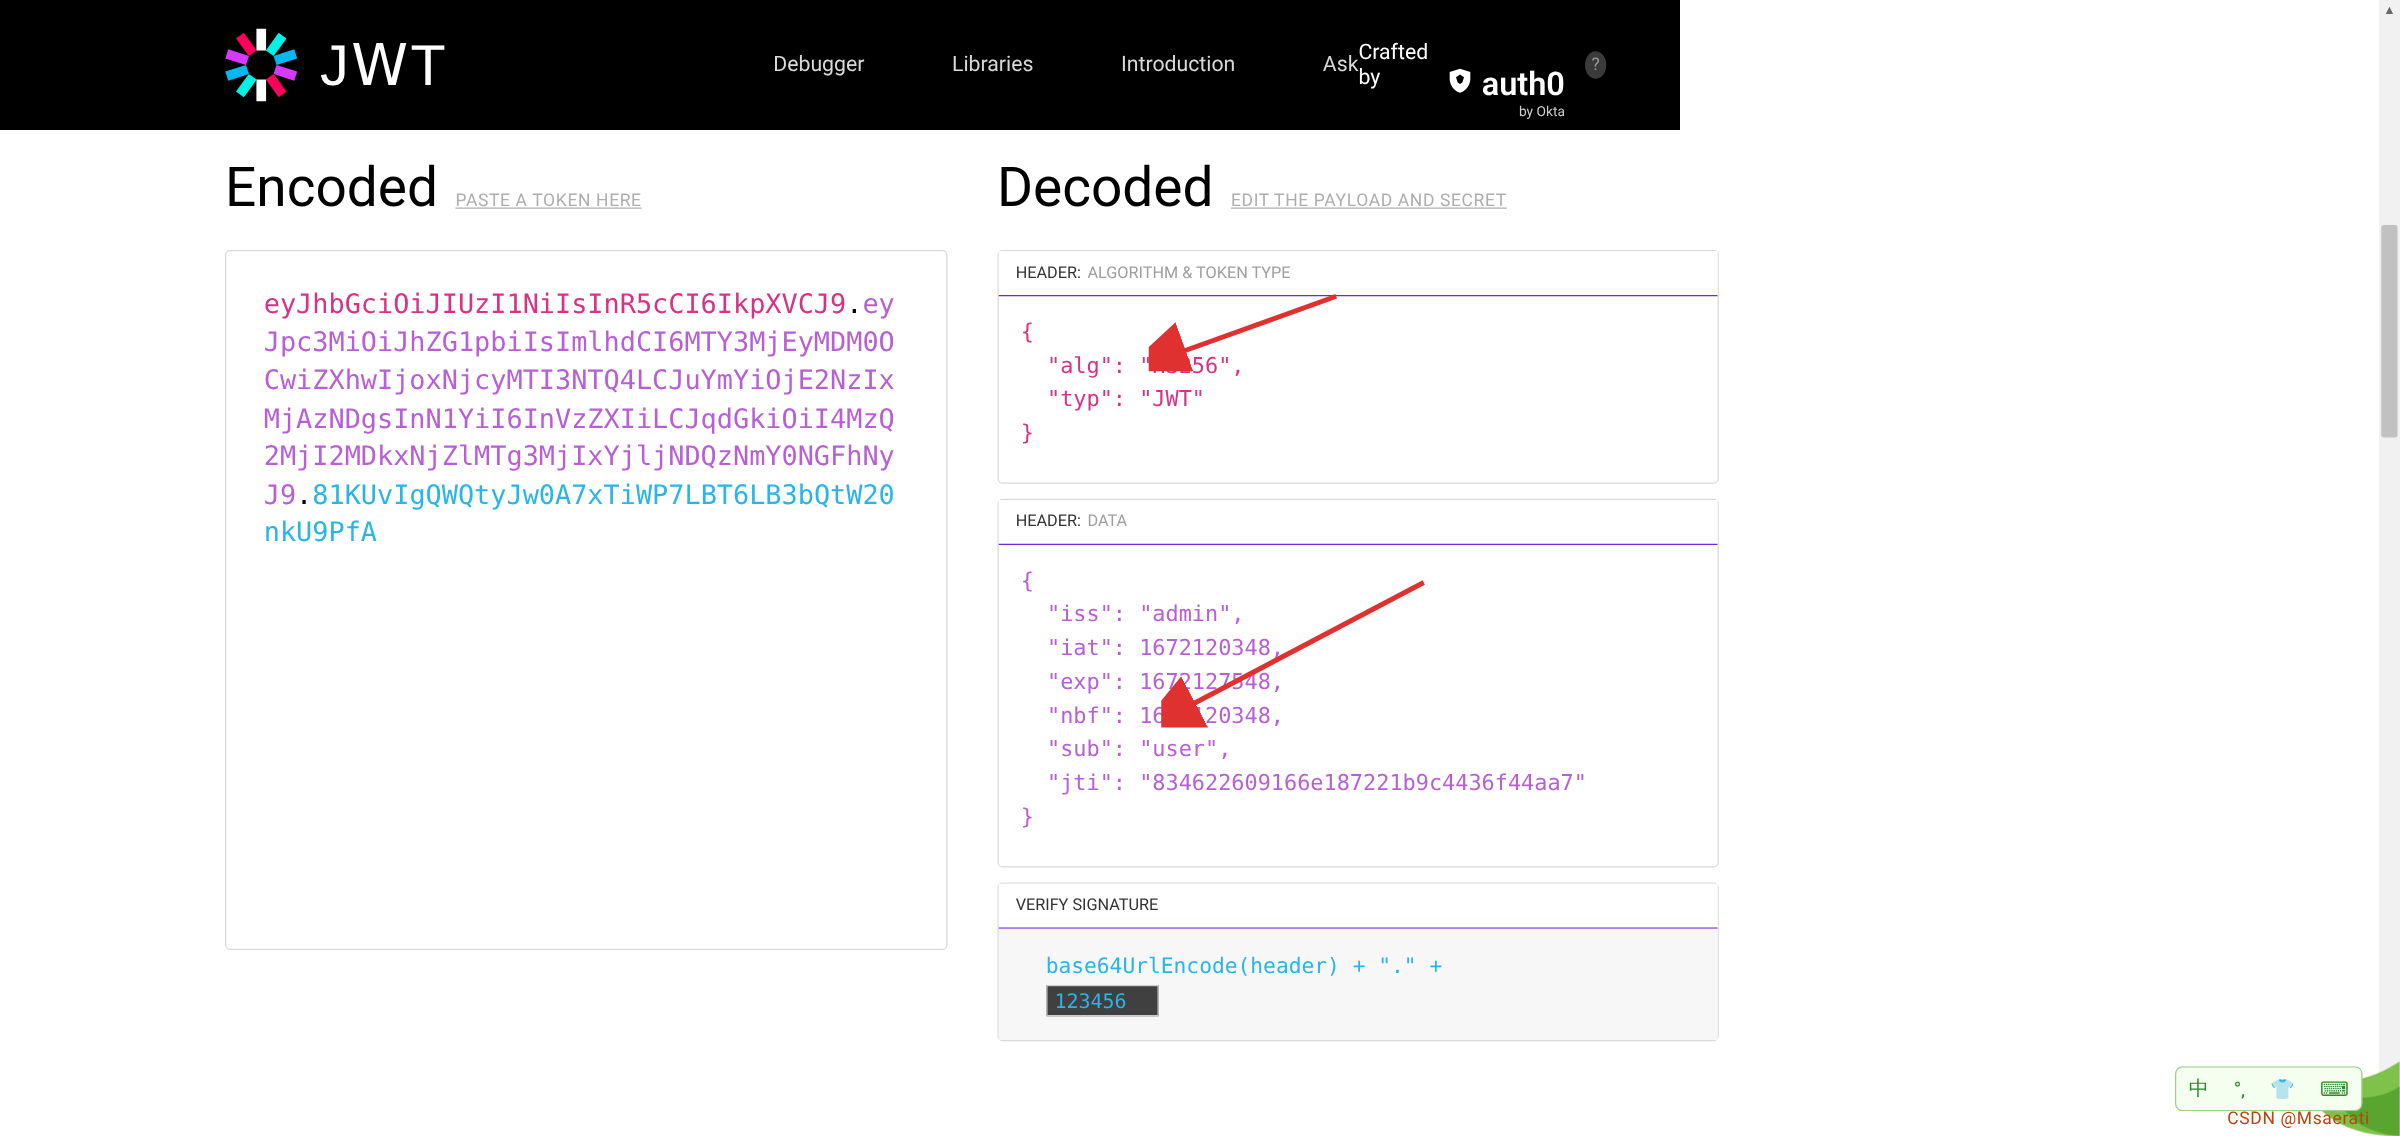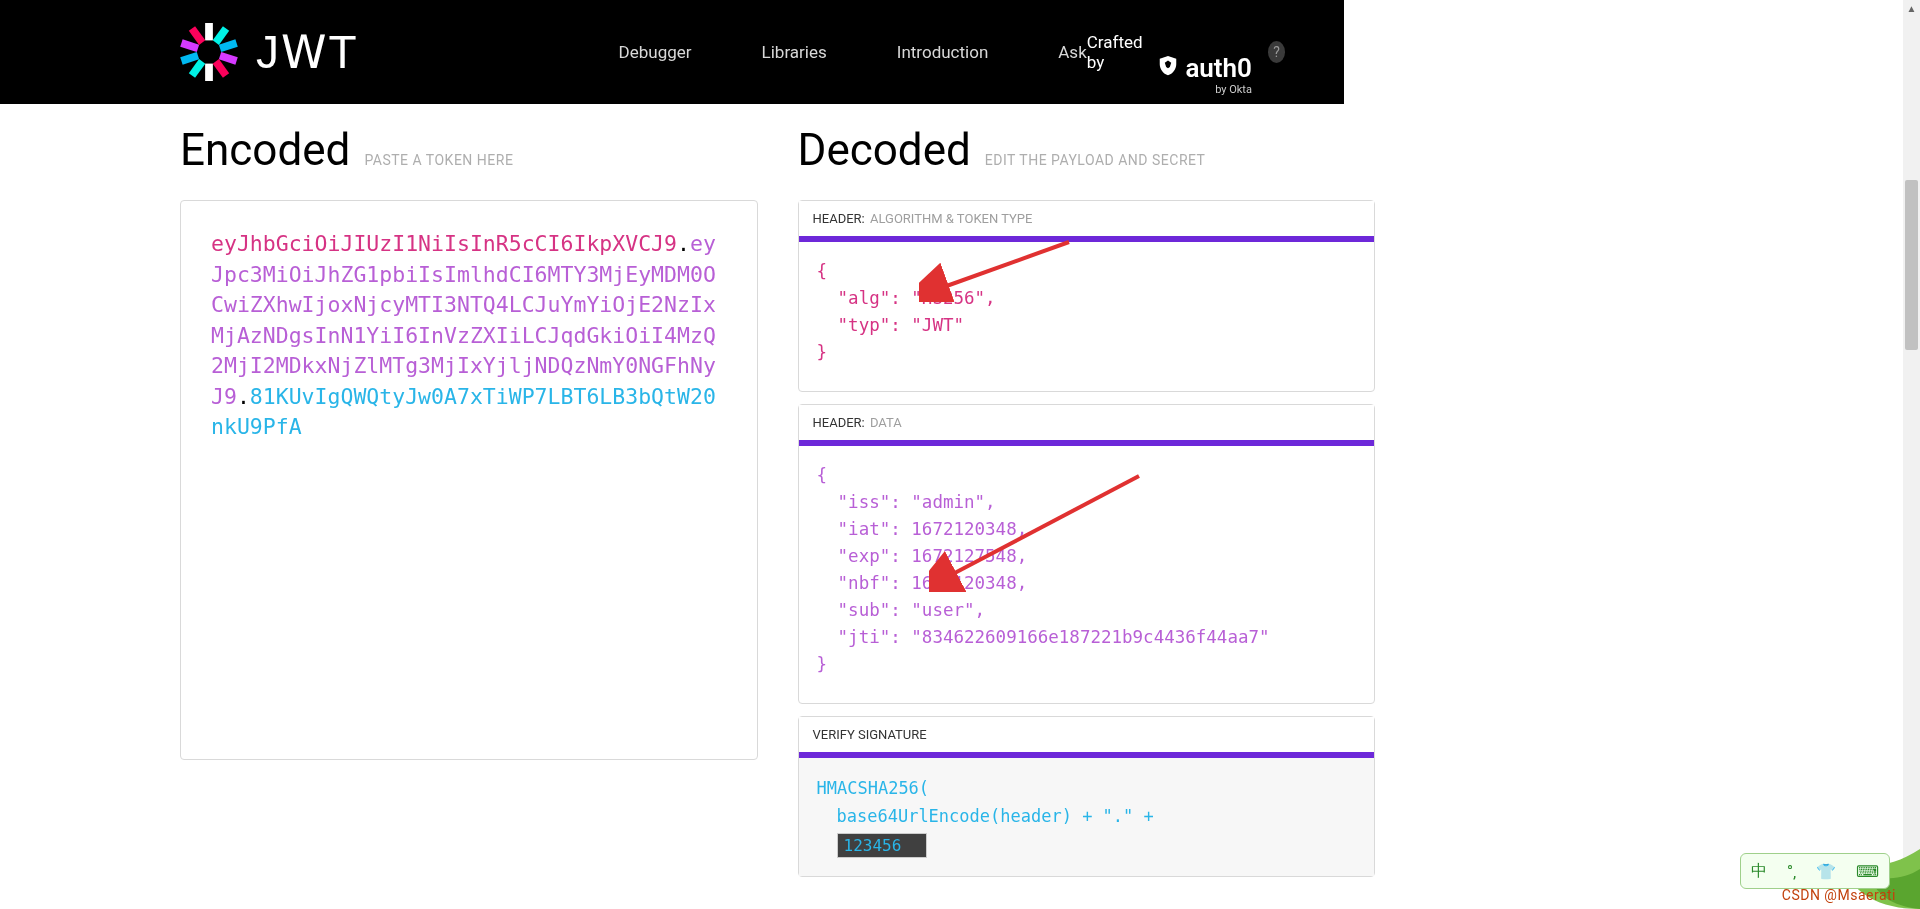--- a/index.html
+++ b/index.html
@@ -40,39 +40,39 @@
   .auth0 { display:flex; flex-direction:column; align-items:flex-start;margin-top:45px; }
   .auth0-row { display:flex; align-items:center; gap:6px; font-size:26px; font-weight:600; }
   .auth0-sub { font-size:11px; color:#ccc; align-self:flex-end; }
   .help-badge { width:22px; height:22px; border-radius:50%; background:#3a3a3a; color:#999; font-size:14px; display:flex; align-items:center; justify-content:center; margin-left:6px; }
 
   .content { width:1555px; padding: 20px 0 0 0; }
   .columns { display:flex; gap:40px; padding: 0 180px; }
   .col { flex:1; min-width:0; }
 
   .section-title { font-size:44px; color:#000; font-weight:400; display:inline-block; }
-  .section-sub { font-size:14px; color:#aeaeae; letter-spacing:0.5px; margin-left:10px; text-transform:uppercase; }
+  .section-sub { font-size:14px; color:#aeaeae; letter-spacing:0.5px; margin-left:10px; text-transform:uppercase;text-decoration:underline; }
   .title-row { margin-bottom: 24px; }
 
   .panel { border:1px solid #d9d9d9; border-radius:4px; background:#fff; }
   .encoded-box { padding: 28px 30px; min-height: 560px; margin-top: 20px; }
   .token {
     font-family: "Consolas", "Menlo", monospace;
     font-size: 21.5px;
     line-height: 1.42;
     word-break: break-all;
     white-space: pre-wrap;
   }
   .tok-header { color:#d63384; }
   .tok-dot { color:#000; }
   .tok-payload { color:#b85fd6; }
   .tok-sig { color:#29b5e8; }
 
   .decoded-section { border:1px solid #d9d9d9; border-radius:4px; margin-bottom: 12px; }
-  .sec-label-row { padding: 10px 14px; border-bottom:6px solid #6d28d9; font-size:13px; color:#333; background:#fff; }
+  .sec-label-row { padding: 10px 14px; border-bottom:1px solid #6d28d9; font-size:13px; color:#333; background:#fff; }
   .sec-label-row .muted { color:#9e9e9e; margin-left:2px; }
   .sec-body { padding: 16px 18px 24px 18px; font-family:"Consolas","Menlo",monospace; font-size:17.5px; line-height:1.55; color:#444; position:relative; }
   .json-red { color:#d63384; }
   .json-purple { color:#b85fd6; }
   .sig-body { background:#f7f7f7; padding: 16px 18px; font-family:"Consolas","Menlo",monospace; font-size:17px; color:#29b5e8; line-height:1.7; }
   .sig-input {
     font-family: inherit; font-size:16px; border:1px solid #ccc; padding:2px 6px;
     color:#29b5e8; width:90px; background:#404040;
   }
 
@@ -199,21 +199,20 @@
             <line x1="210" y1="4" x2="20" y2="104" stroke="#e03131" stroke-width="4" marker-end="url(#ah2)"></line>
           </svg>
         </div>
       </div>
 
       <div class="decoded-section">
         <div class="sec-label-row">
           <span>VERIFY SIGNATURE</span>
         </div>
         <div class="sig-body">
-          <div>HMACSHA256(</div>
           <div style="padding-left:20px">base64UrlEncode(header) + "." +</div>
           <div style="padding-left:20px">
             <input class="sig-input" value="123456" style="">
           </div>
         </div>
       </div>
 
     </div>
   </div>
 </div>

